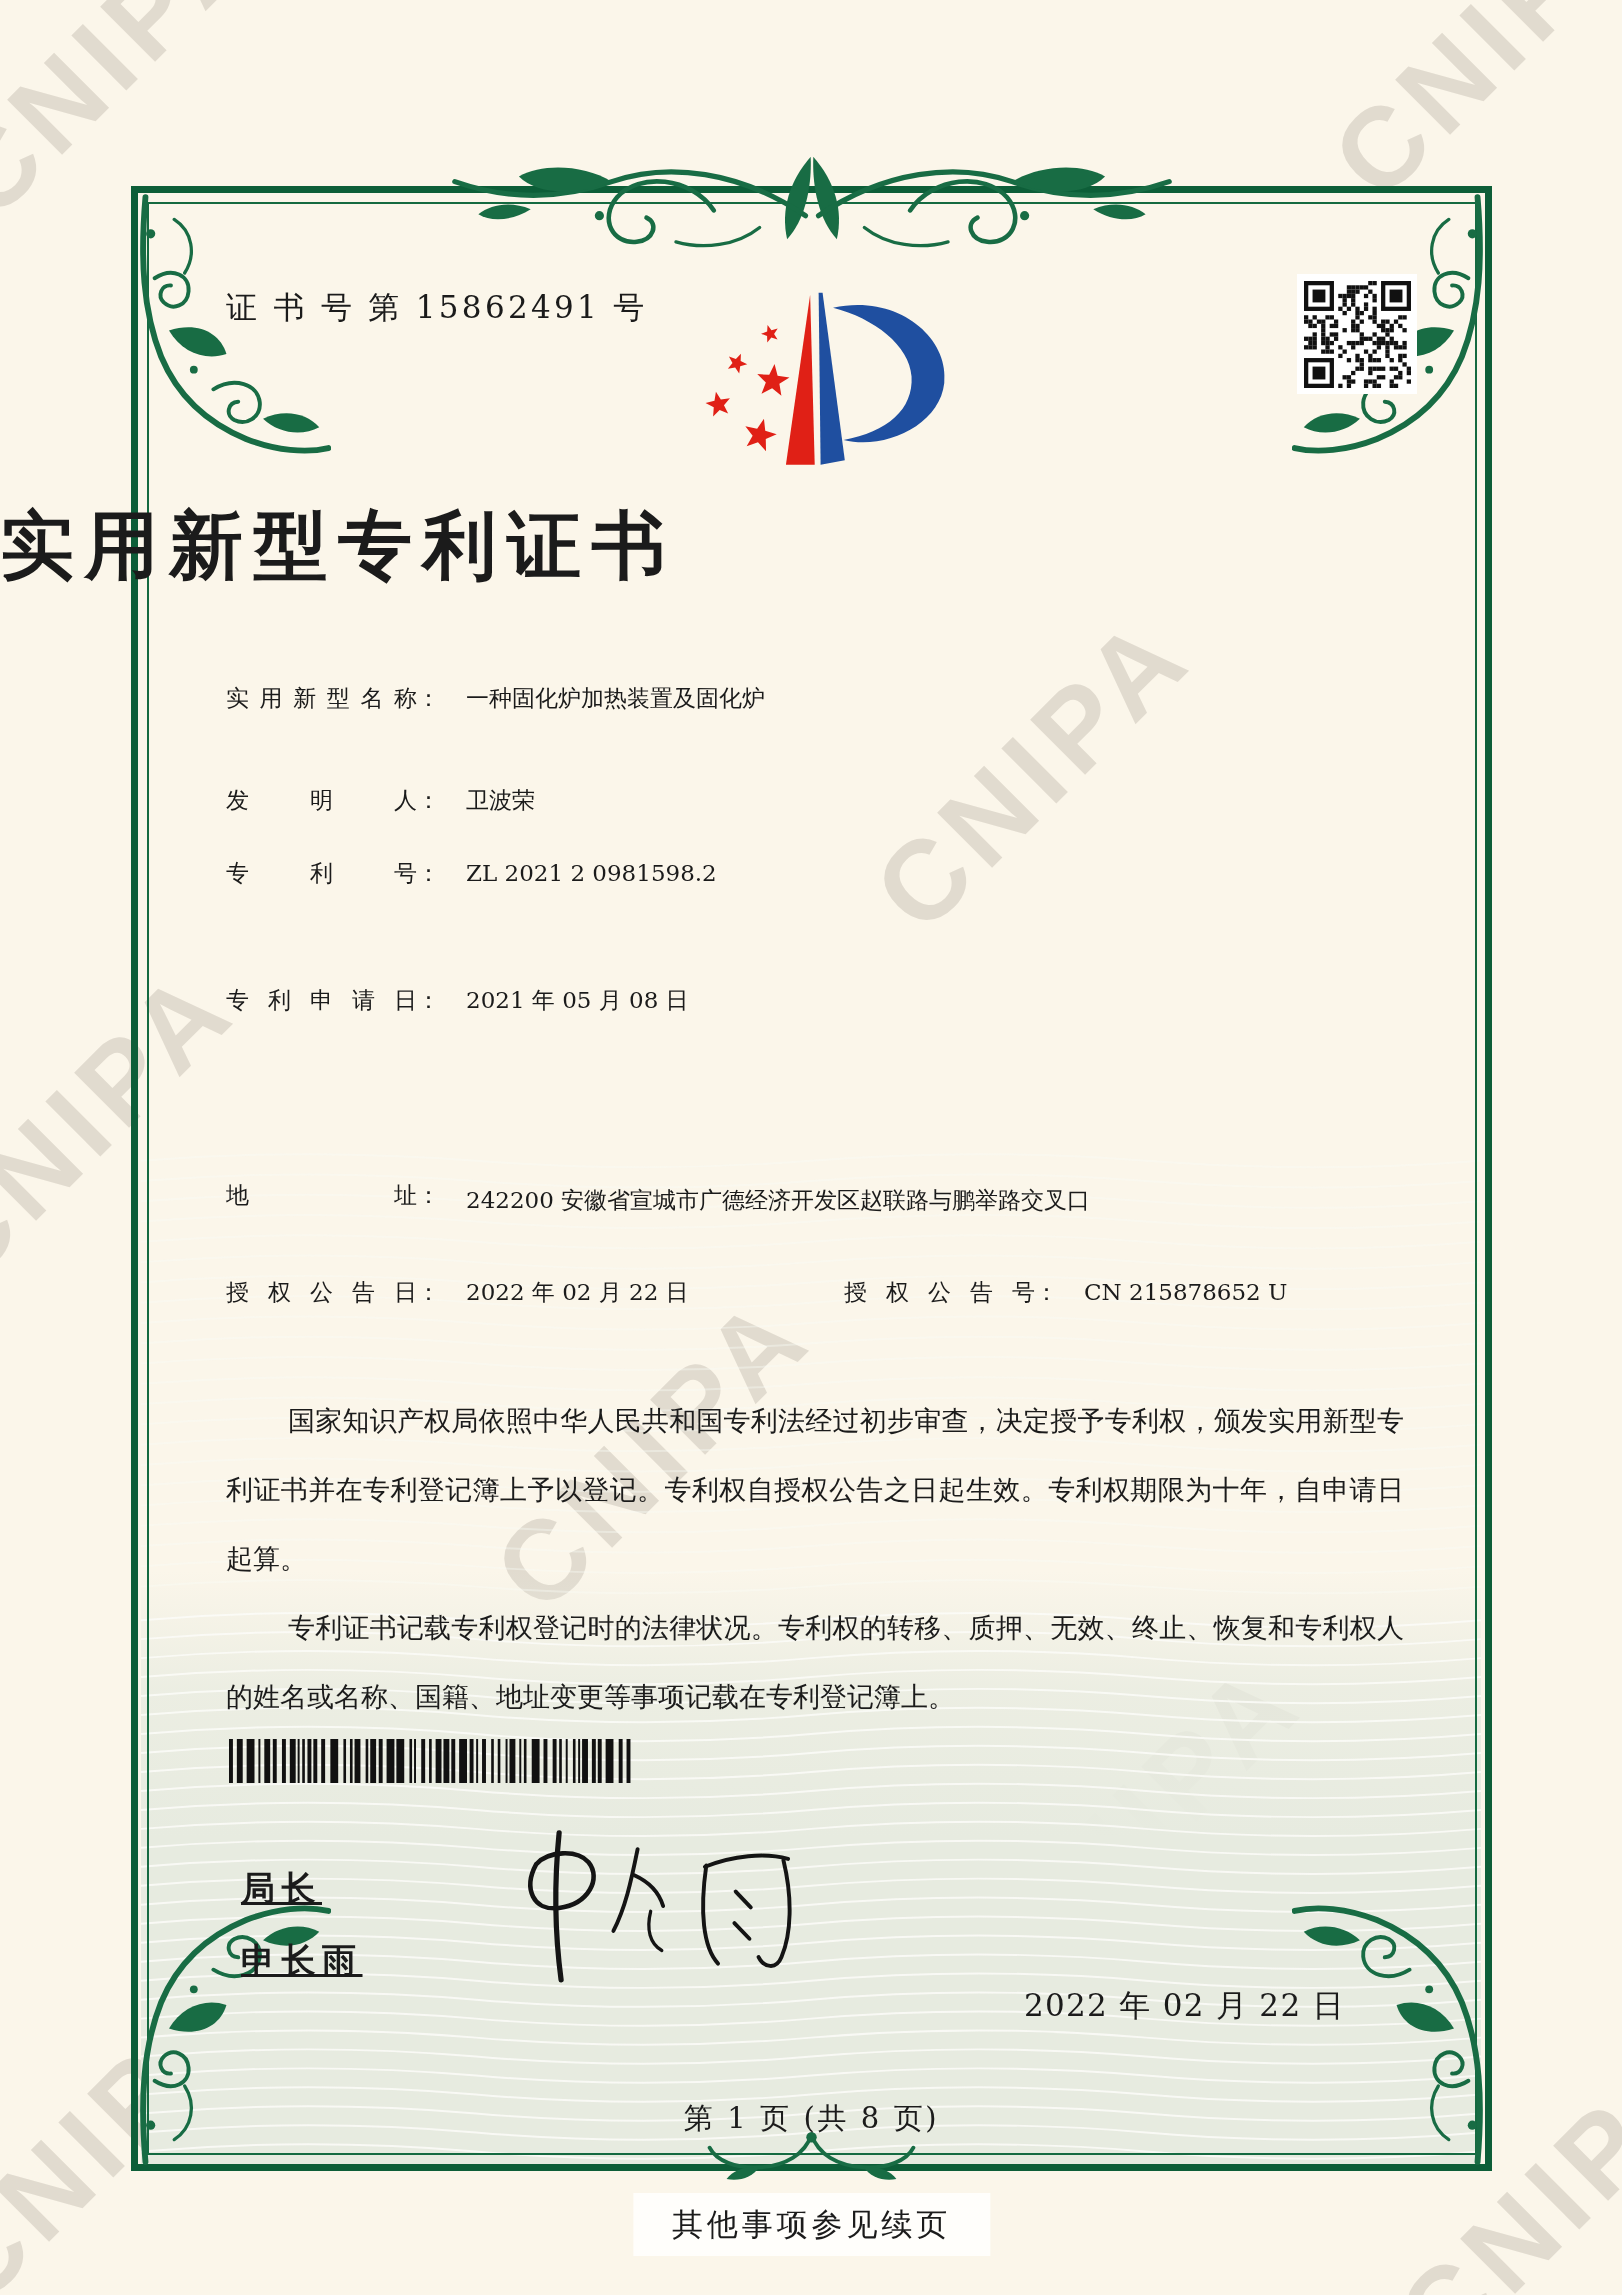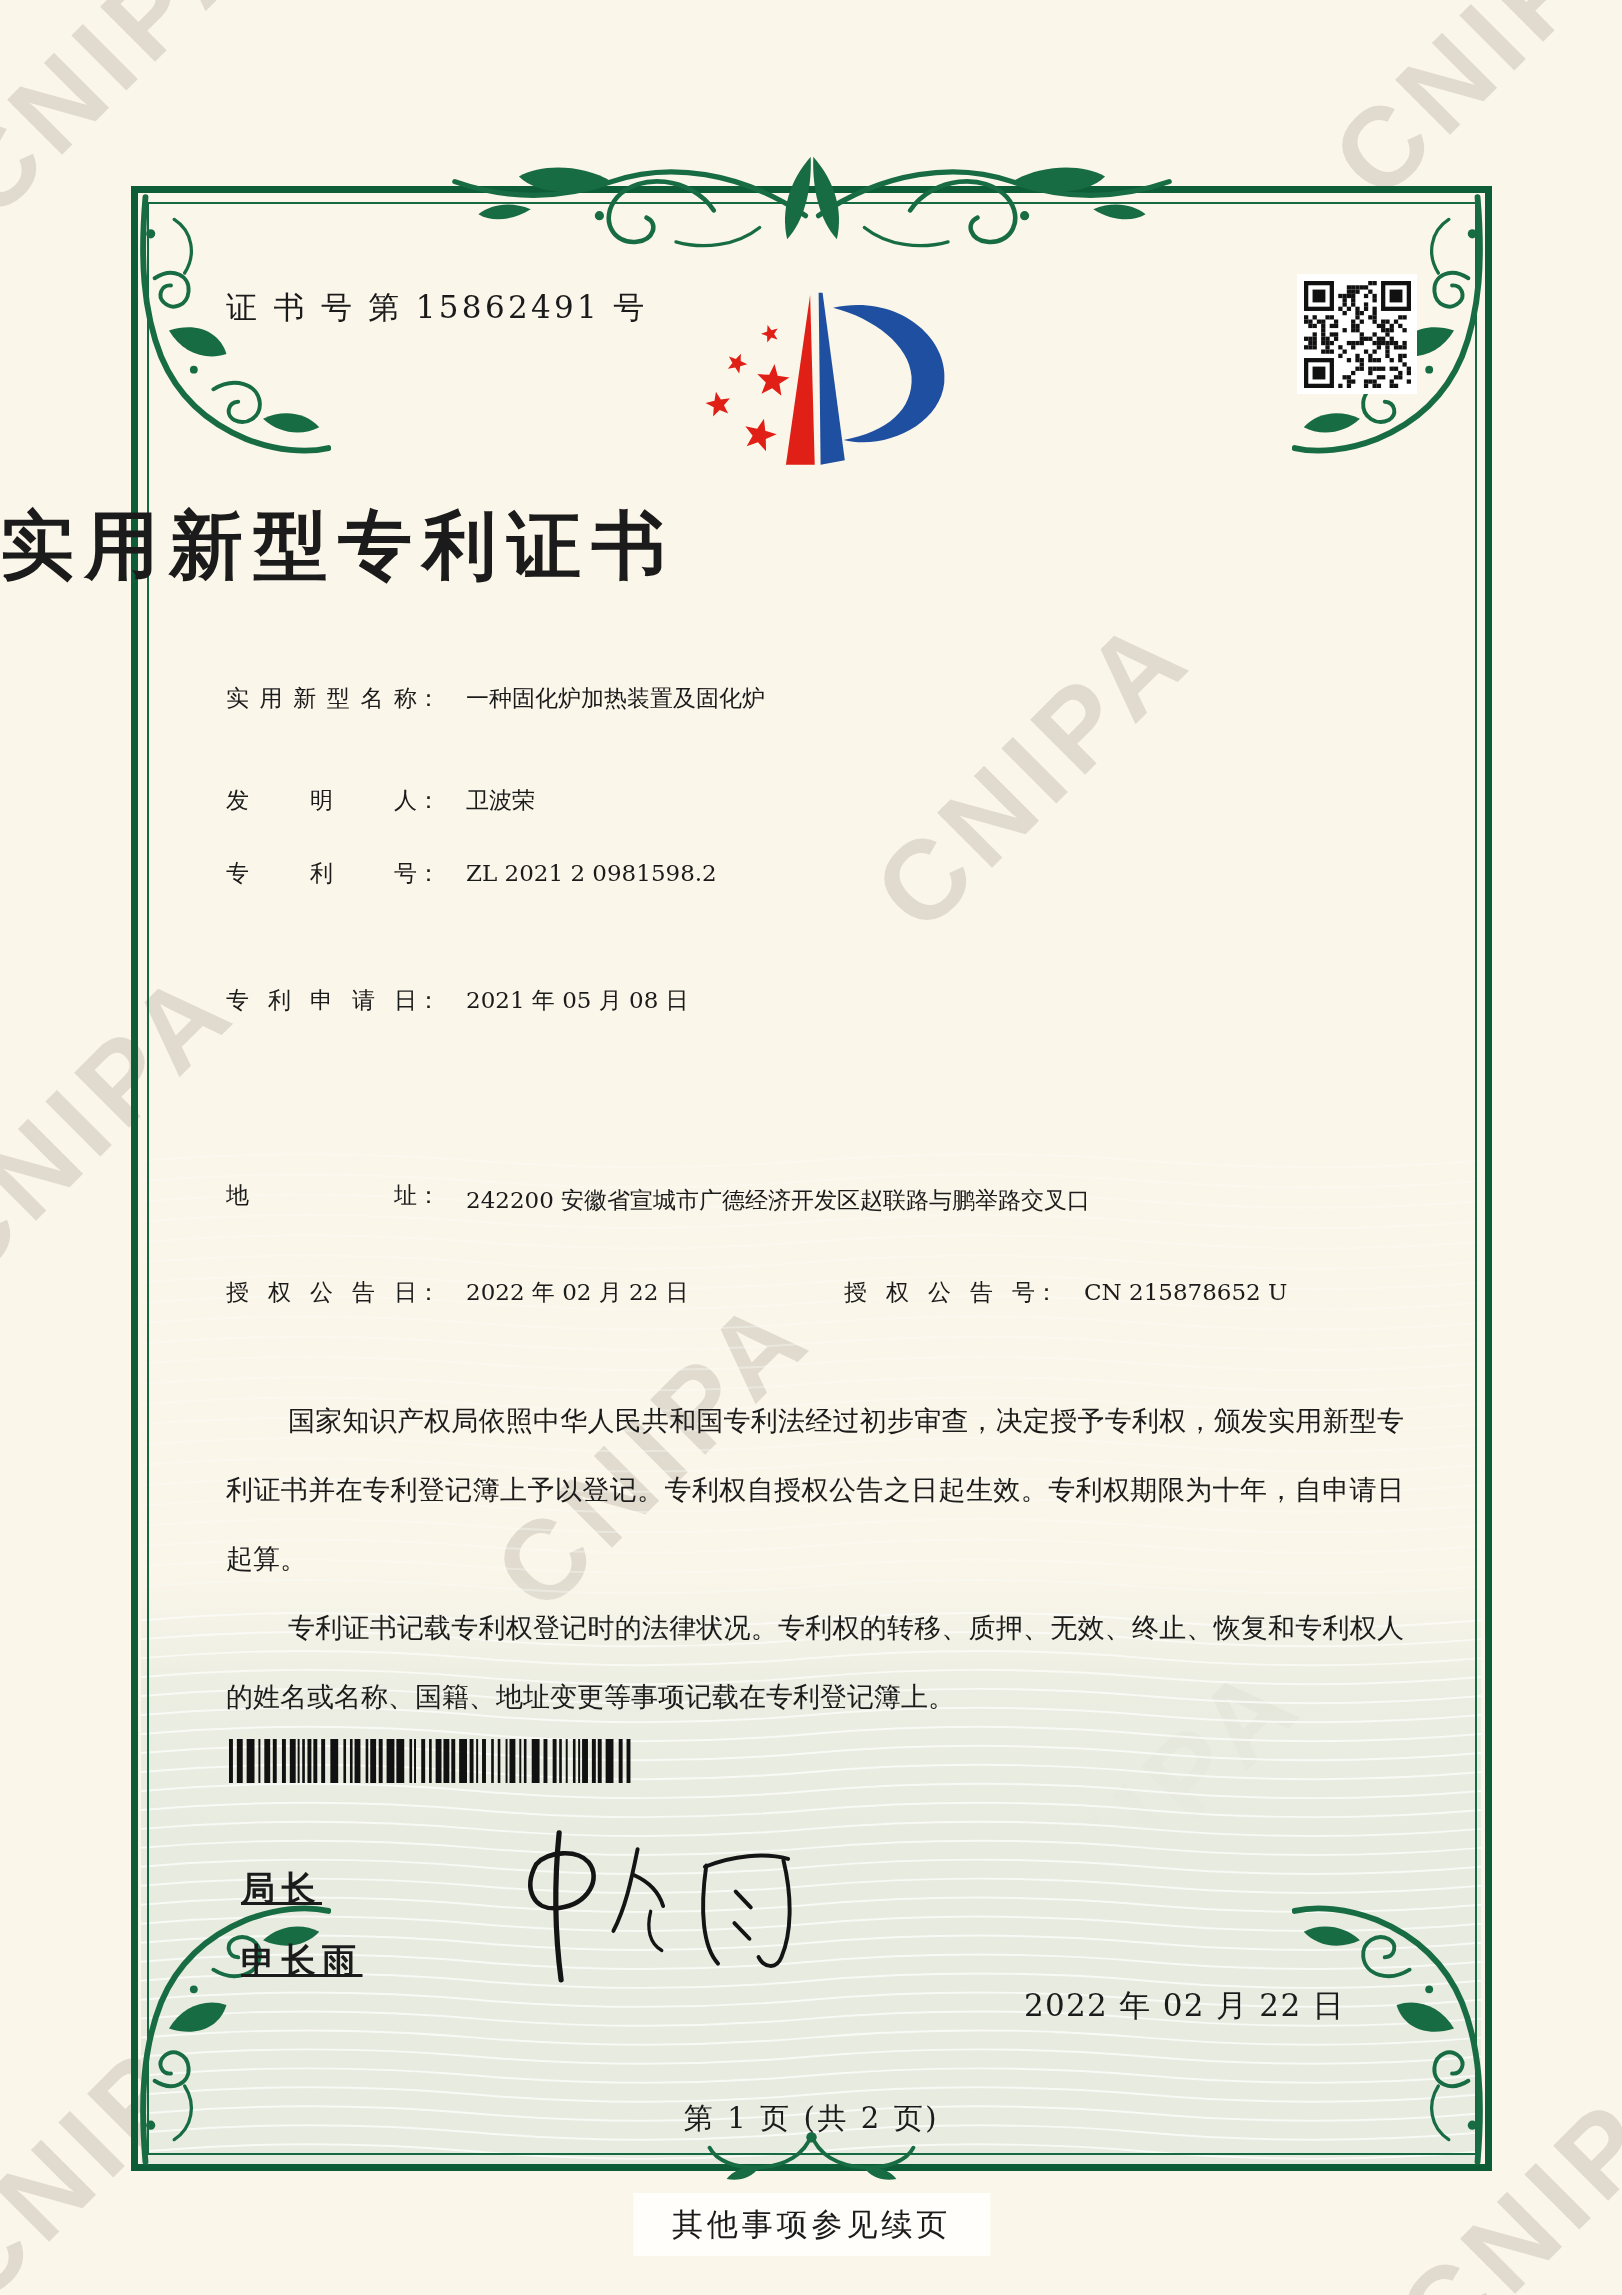--- a/index.html
+++ b/index.html
@@ -492,17 +492,17 @@
     <path stroke-width="6" d="M210 75 C 232 85 248 102 254 122"></path>
     <path stroke-width="5" d="M235 130 C 228 158 234 180 252 190"></path>
     <path stroke-width="6" d="M320 60 C 310 130 315 185 338 210"></path>
     <path stroke-width="6" d="M318 62 C 360 45 410 40 445 50"></path>
     <path stroke-width="6" d="M438 52 C 452 110 450 165 435 200 C 427 220 408 216 400 200"></path>
     <path stroke-width="6" d="M365 100 L 388 124"></path>
     <path stroke-width="6" d="M363 148 L 386 172"></path>
   </svg>
 
   <div class="issue-date">2022 年 02 月 22 日</div>
-  <div class="pagenum">第 1 页 (共 2 页)</div>
+  <div class="pagenum">第 1 页 (共 8 页)</div>
   <div class="contnote">其他事项参见续页</div>
 
 </div>
 
 
 </body></html>

